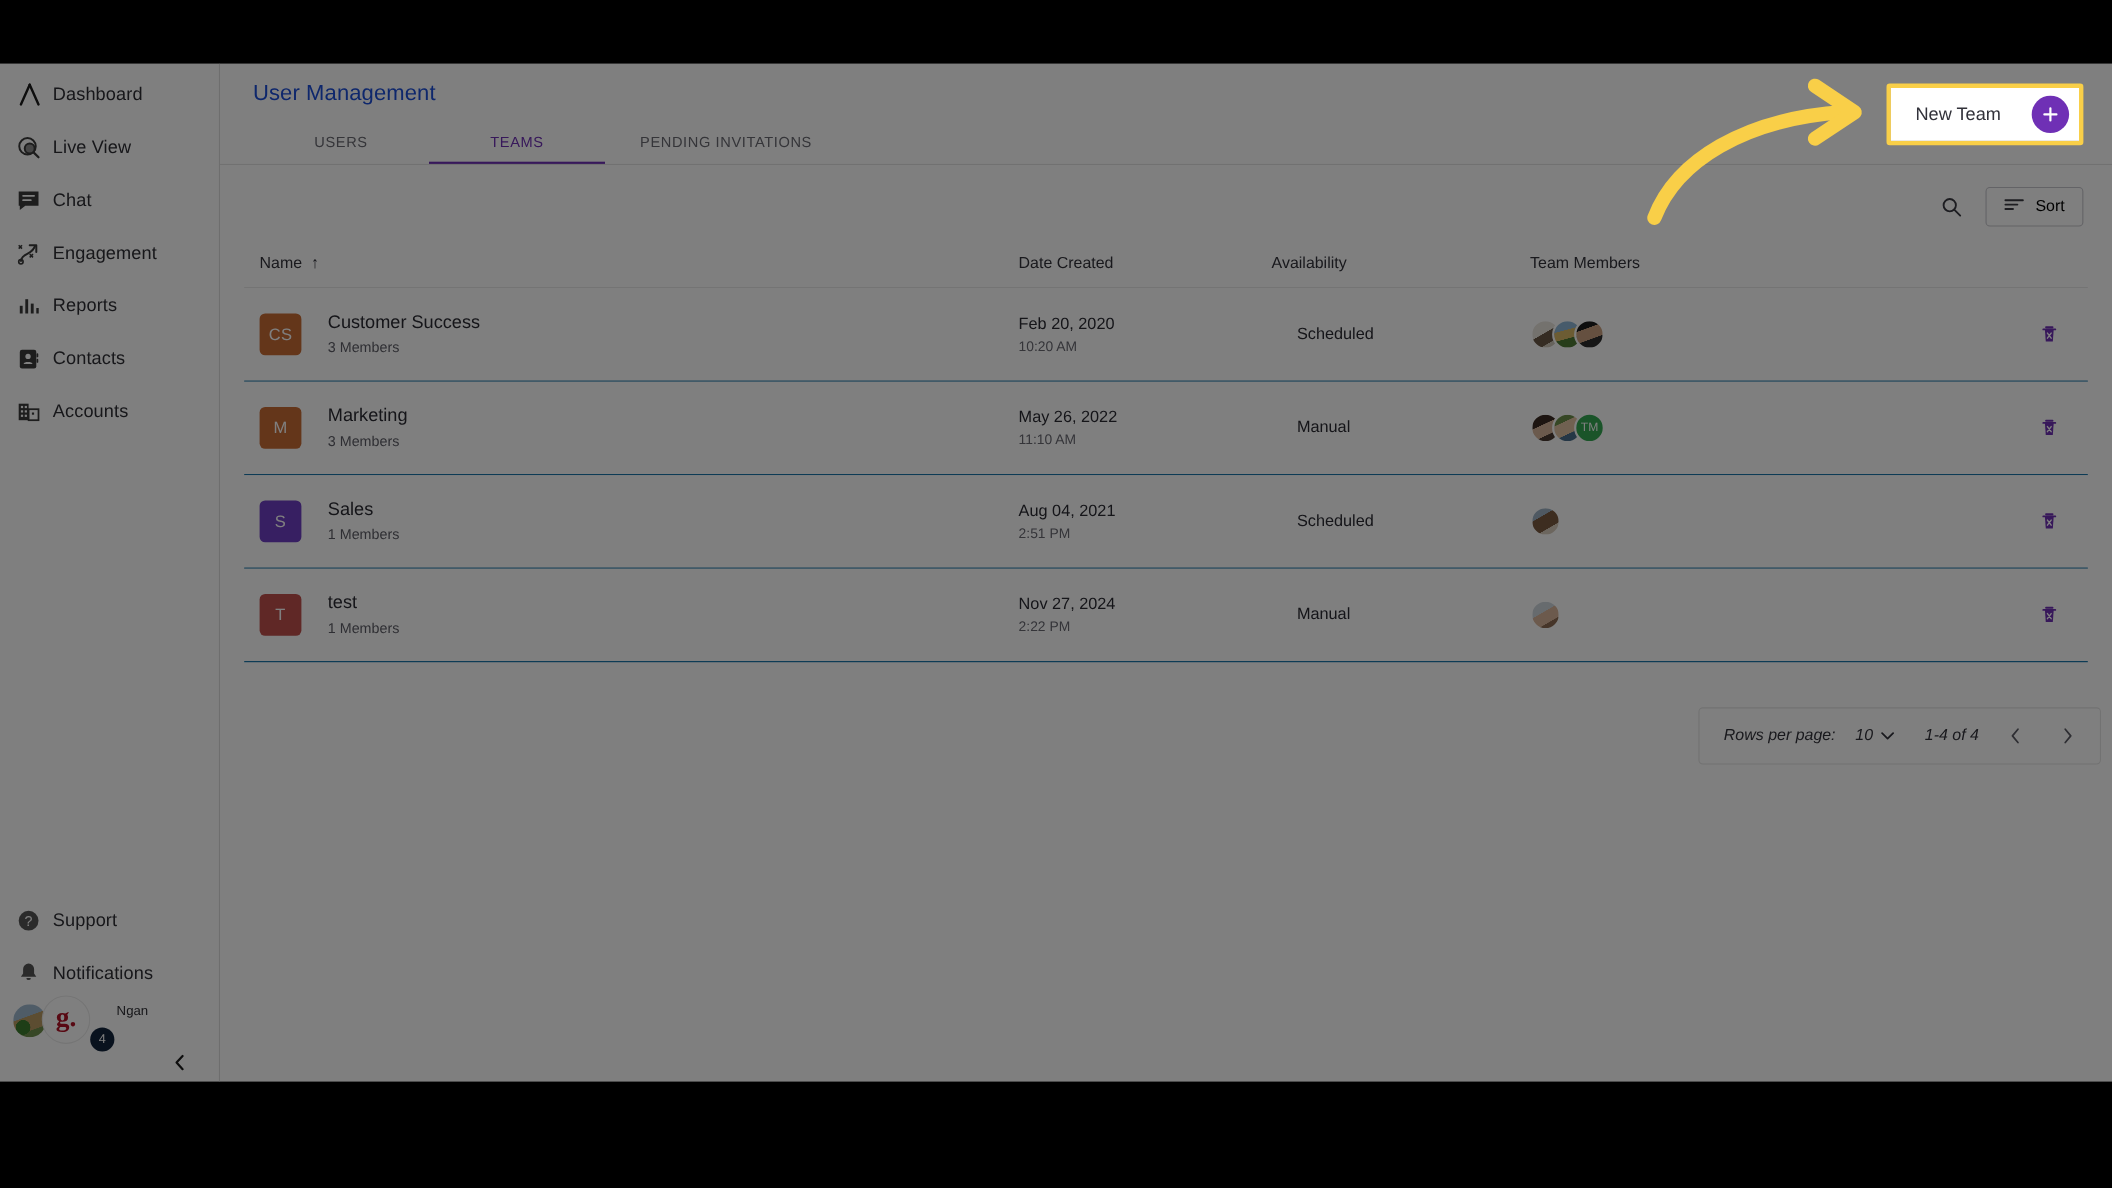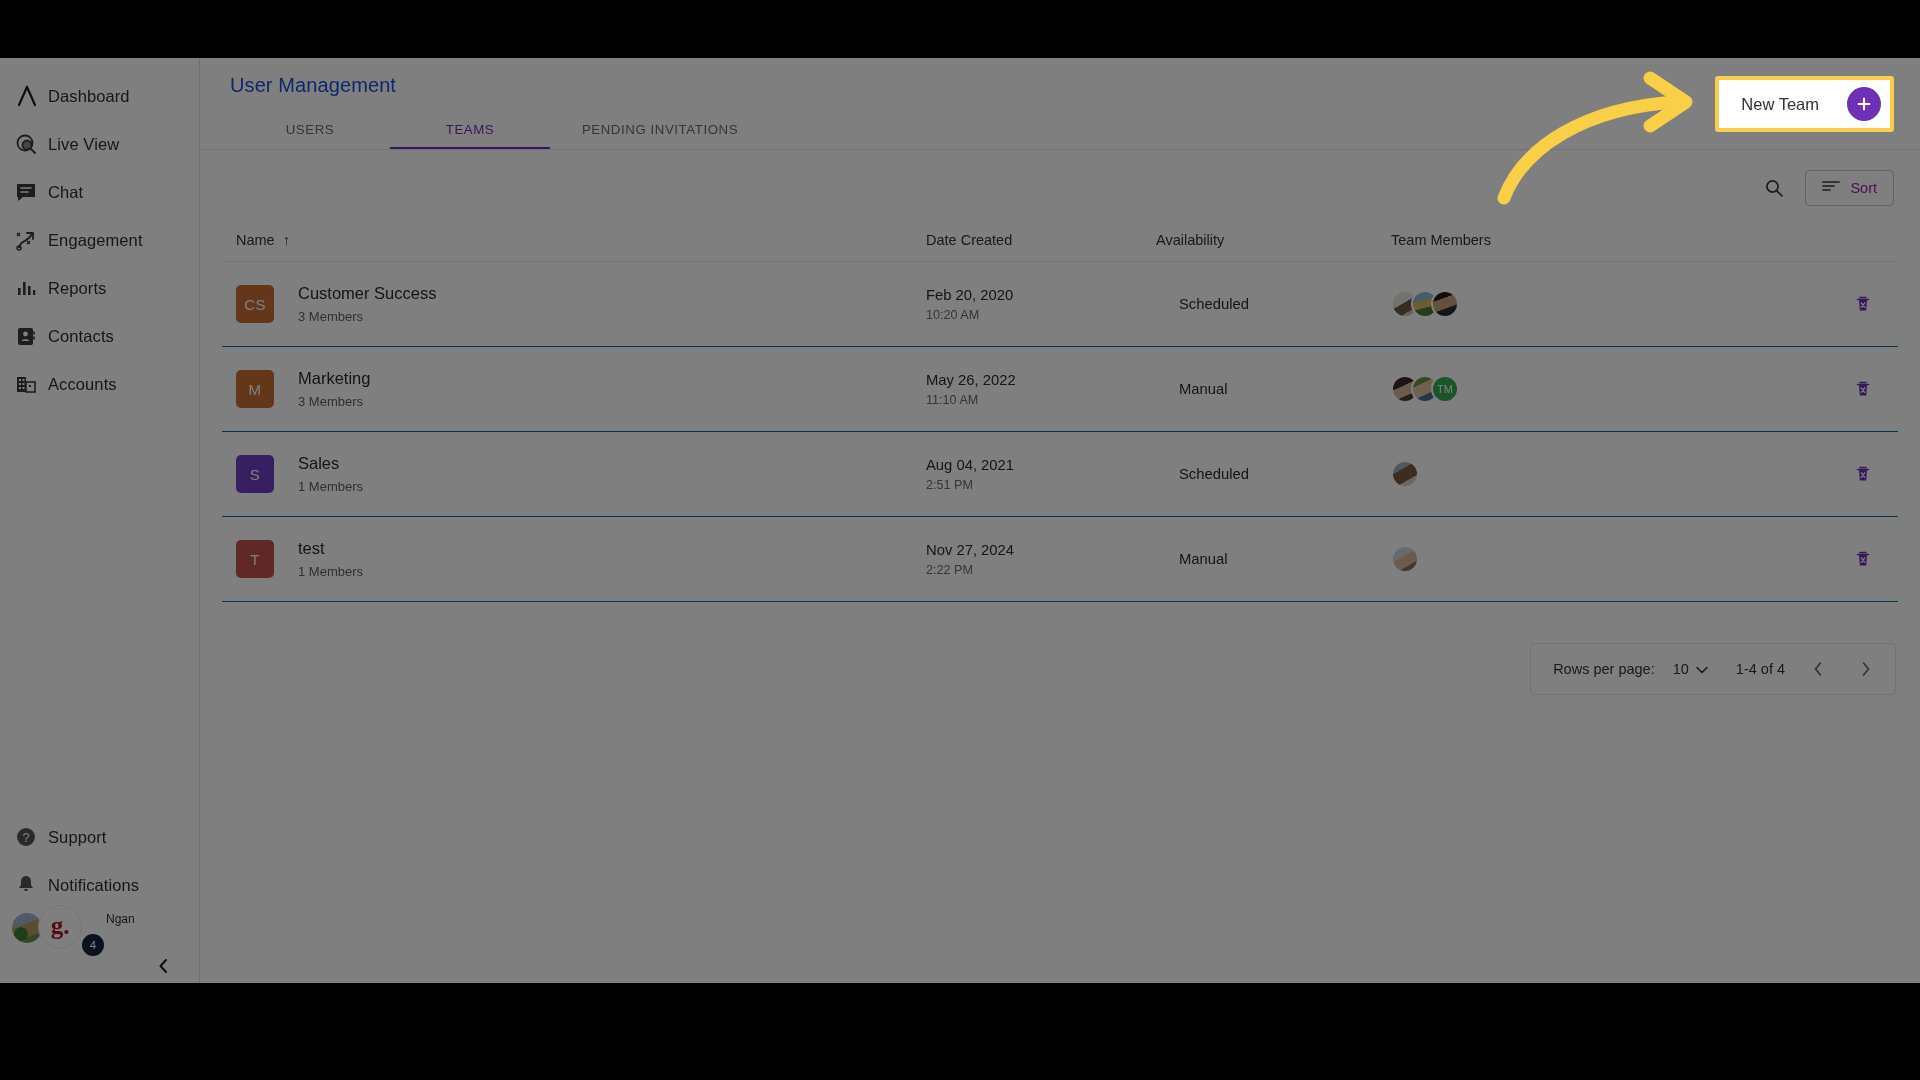--- a/index.html
+++ b/index.html
@@ -29,21 +29,21 @@
   }
 
   
   #sidebar {
     width: 200px; height: 100%;
     background: #ffffff;
     border-right: 1px solid #dddddd;
     position: relative;
     flex: 0 0 200px;
   }
-  .nav-top { padding-top: 14px; }
+  .nav-top { padding-top: 4px; }
   .nav-item {
     display: flex; align-items: center;
     height: 48px; padding-left: 14px;
     cursor: pointer;
   }
   .nav-icon {
     width: 34px; height: 30px;
     display: flex; align-items: center; justify-content: flex-start;
     color: #3b3b3b;
     flex: 0 0 34px;
@@ -181,21 +181,21 @@
     width: 30px; height: 30px;
     display: flex; align-items: center; justify-content: center;
     cursor: pointer; color: #3a3a42;
   }
   #sort-btn {
     height: 36px; border: 1px solid #c6c6cc; border-radius: 4px;
     display: flex; align-items: center; gap: 10px;
     padding: 0 16px; cursor: pointer;
     background: #ffffff;
   }
-  #sort-label { font-size: 14.5px; color: #a21caf; }
+  #sort-label { font-size: 14.5px; color: #000000; }
 
   
   #table {
     position: absolute; left: 22px; right: 22px; top: 160px;
   }
   #table-head {
     display: flex; align-items: center;
     height: 44px;
     padding: 0 0 0 14px;
     border-bottom: 1px solid #e6e6e6;
@@ -254,27 +254,28 @@
   .initials-green { background: #34a853; }
 
   .del-btn {
     width: 26px; height: 26px;
     display: flex; align-items: center; justify-content: center;
     cursor: pointer;
   }
 
   
   #pagination {
-    position: absolute; right: 24px; top: 585px;
+    position: absolute; right: 10px; top: 585px;
     height: 52px;
     border: 1px solid #e4e4e4;
     border-radius: 4px;
     display: flex; align-items: center;
     padding: 0 14px 0 22px; gap: 18px;
     background: #fff;
+    font-style: italic;
   }
   #rows-label { font-size: 14.5px; color: #33333b; }
   #rows-select { display: flex; align-items: center; gap: 7px; cursor: pointer; }
   #rows-value { font-size: 14.5px; color: #33333b; }
   #range-label { font-size: 14.5px; color: #33333b; margin-left: 10px; }
   .pg-arrow {
     width: 30px; height: 30px;
     display: flex; align-items: center; justify-content: center;
     color: #5d5d66; cursor: pointer; font-size: 17px;
   }

